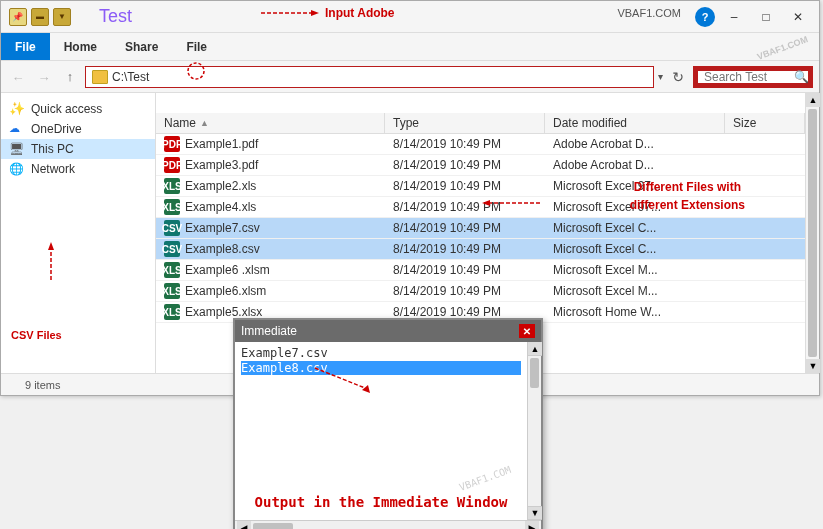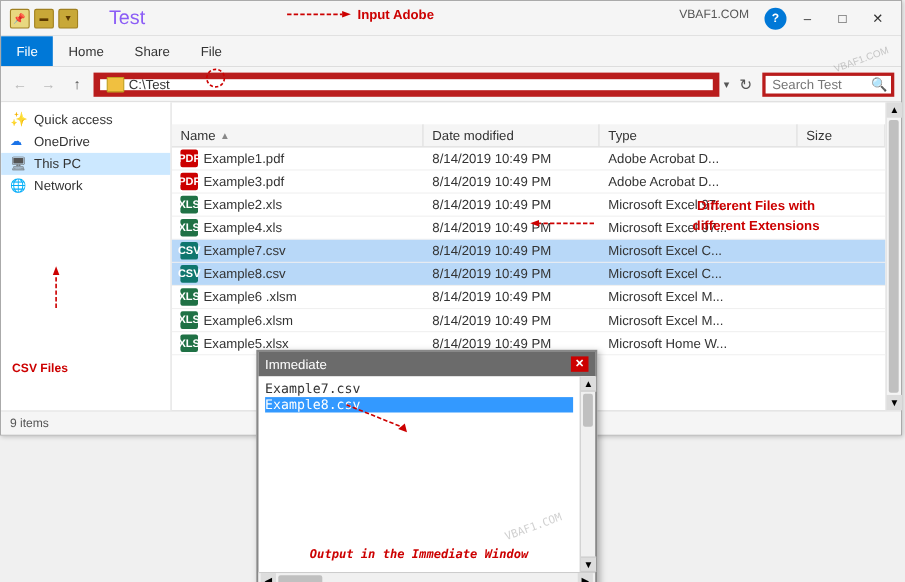--- a/index.html
+++ b/index.html
@@ -10,34 +10,34 @@
 
     
     .title-bar { background: #f5f5f5; border-bottom: 1px solid #ddd; display: flex; align-items: center; padding: 4px 8px; height: 32px; }
     .title-bar-icons { display: flex; gap: 4px; margin-right: 8px; }
     .tb-icon { width: 18px; height: 18px; background: #c8a838; border: 1px solid #a08020; border-radius: 2px; display: flex; align-items: center; justify-content: center; font-size: 9px; color: #5a3800; }
     .tb-icon.pin { background: #e8d880; }
     .title-bar-right { margin-left: auto; display: flex; gap: 6px; }
     .win-btn { width: 26px; height: 20px; border: none; background: transparent; cursor: pointer; font-size: 12px; display: flex; align-items: center; justify-content: center; color: #333; }
 
     
-    .ribbon { background: #f5f5f5; border-bottom: 1px solid #ddd; display: flex; height: 28px; align-items: flex-end; }
+    .ribbon { background: #f5f5f5; border-bottom: 1px solid #ddd; display: flex; height: 28px; align-items: center; font-weight: bold; }
     .ribbon-tab { padding: 4px 14px; font-size: 12px; cursor: pointer; color: #333; height: 100%; display: flex; align-items: center; }
     .ribbon-tab.active { background: #0078d7; color: #fff; }
 
     
     .address-bar { background: #f5f5f5; border-bottom: 1px solid #ddd; display: flex; align-items: center; padding: 3px 6px; gap: 4px; height: 32px; }
     .nav-btn { width: 22px; height: 22px; background: transparent; border: none; cursor: pointer; font-size: 13px; color: #555; display: flex; align-items: center; justify-content: center; border-radius: 3px; }
     .nav-btn.disabled { color: #bbb; cursor: default; }
-    .address-path { flex: 1; height: 22px; border: 6px solid #b91c1c; padding: 2px 6px; font-size: 12px; background: #fff; display: flex; align-items: center; }
+    .address-path { flex: 1; height: 22px; border: 1px solid #b91c1c; padding: 2px 6px; font-size: 12px; background: #fff; display: flex; align-items: center; }
     .path-icon { width: 16px; height: 14px; background: #f0c040; border: 1px solid #c0a020; margin-right: 4px; border-radius: 1px; }
     .path-text { color: #333; font-size: 12px; }
     .address-arrow { font-size: 10px; color: #555; }
     .refresh-btn { width: 22px; height: 22px; background: transparent; border: none; cursor: pointer; color: #555; font-size: 14px; display: flex; align-items: center; justify-content: center; }
-    .search-box { display: flex; align-items: center; border: 3px solid #b91c1c; background: #fff; height: 22px; width: 120px; padding: 0 6px; }
+    .search-box { display: flex; align-items: center; border: 5px solid #b91c1c; background: #fff; height: 22px; width: 120px; padding: 0 6px; }
     .search-input { border: none; outline: none; font-size: 12px; width: 90px; background: transparent; color: #333; }
     .search-icon-char { color: #777; font-size: 12px; }
 
     
     .main-area { display: flex; height: 280px; }
 
     
     .sidebar { width: 155px; border-right: 1px solid #ddd; padding: 6px 0; background: #fff; overflow-y: auto; flex-shrink: 0; position: relative; }
     .sidebar-item { display: flex; align-items: center; padding: 3px 8px; cursor: pointer; white-space: nowrap; }
     .sidebar-item.selected { background: #cce8ff; }
@@ -64,21 +64,21 @@
     .ficon-csv { background: #0f766e; color: #fff; }
     .ficon-xlsm { background: #1f7145; color: #fff; }
     .ficon-xlsx { background: #1f7145; color: #fff; }
 
     
     .scrollbar-right { width: 14px; background: #f5f5f5; border-left: 1px solid #ddd; display: flex; flex-direction: column; }
     .scroll-arrow { width: 14px; height: 14px; background: #ddd; display: flex; align-items: center; justify-content: center; font-size: 9px; cursor: pointer; }
     .scroll-thumb { flex: 1; background: #c0c0c0; margin: 2px; border-radius: 2px; }
 
     
-    .status-bar { height: 22px; background: #f5f5f5; border-top: 1px solid #ddd; display: flex; align-items: center; padding: 0 8px; font-size: 11px; color: #555; }
+    .status-bar { height: 22px; background: #f5f5f5; border-top: 1px solid #ddd; display: flex; align-items: center; padding: 0 24px; font-size: 11px; color: #555; }
 
     
     .immediate-window { position: absolute; top: 318px; left: 233px; width: 310px; background: #fff; border: 2px solid #888; box-shadow: 2px 2px 6px rgba(0,0,0,0.3); }
     .imm-title-bar { background: #6b6b6b; color: #fff; font-size: 12px; padding: 2px 6px; display: flex; align-items: center; justify-content: space-between; height: 22px; }
     .imm-title { font-size: 12px; }
     .imm-close-btn { width: 16px; height: 14px; background: #cc0000; color: #fff; border: none; cursor: pointer; display: flex; align-items: center; justify-content: center; font-size: 10px; font-weight: bold; }
     .imm-body { display: flex; height: 178px; }
     .imm-content { flex: 1; padding: 4px 6px; font-family: Consolas, monospace; font-size: 12px; color: #333; position: relative; overflow: hidden; }
     .imm-scrollbar { width: 14px; background: #f0f0f0; border-left: 1px solid #ccc; display: flex; flex-direction: column; }
     .imm-scroll-arrow { width: 14px; height: 14px; background: #ddd; display: flex; align-items: center; justify-content: center; font-size: 9px; cursor: pointer; border-bottom: 1px solid #ccc; }
@@ -187,24 +187,24 @@
     </div>
 
     <div style="flex:1;display:flex;flex-direction:column;position:relative;overflow:hidden;">
 
       <div class="file-list-header">
         <div class="col-header">
           <span>Name</span>
           <span class="sort-arrow">▲</span>
         </div>
         <div class="col-header">
+          <span>Type</span>
+        </div>
+        <div class="col-header">
           <span>Date modified</span>
-        </div>
-        <div class="col-header">
-          <span>Type</span>
         </div>
         <div class="col-header">
           <span>Size</span>
         </div>
       </div>
 
       <div class="file-list" id="file-list-container">
 
       <div class="file-row">
       <div class="file-cell name">
@@ -323,21 +323,21 @@
 
       <svg width="80" height="30" style="position:absolute;top:26px;left:80px;overflow:visible;">
         <line x1="0" y1="0" x2="50" y2="20" stroke="#cc0000" stroke-width="1.5" stroke-dasharray="4,2"></line>
         <polygon points="47,22 53,17 55,25" fill="#cc0000"></polygon>
       </svg>
 
       <div style="position:absolute;bottom:35px;right:15px;">
         <span class="vbaf-watermark">VBAF1.COM</span>
       </div>
 
-      <div style="position:absolute;bottom:10px;left:50%;transform:translateX(-50%);color:#cc0000;font-weight:bold;font-size:11px;white-space:nowrap;font-style:italic;">Output in the Immediate Window</div>
+      <div style="position:absolute;bottom:10px;left:50%;transform:translateX(-50%);color:#cc0000;font-weight:bold;font-size:14px;white-space:nowrap;">Output in the Immediate Window</div>
     </div>
     <div class="imm-scrollbar">
       <div class="imm-scroll-arrow">▲</div>
       <div class="imm-scroll-thumb"></div>
       <div class="imm-scroll-arrow imm-scroll-arrow-bot">▼</div>
     </div>
   </div>
   <div class="imm-footer">
     <div class="imm-h-scroll-arrow">◀</div>
     <div class="imm-h-scrollbar">

